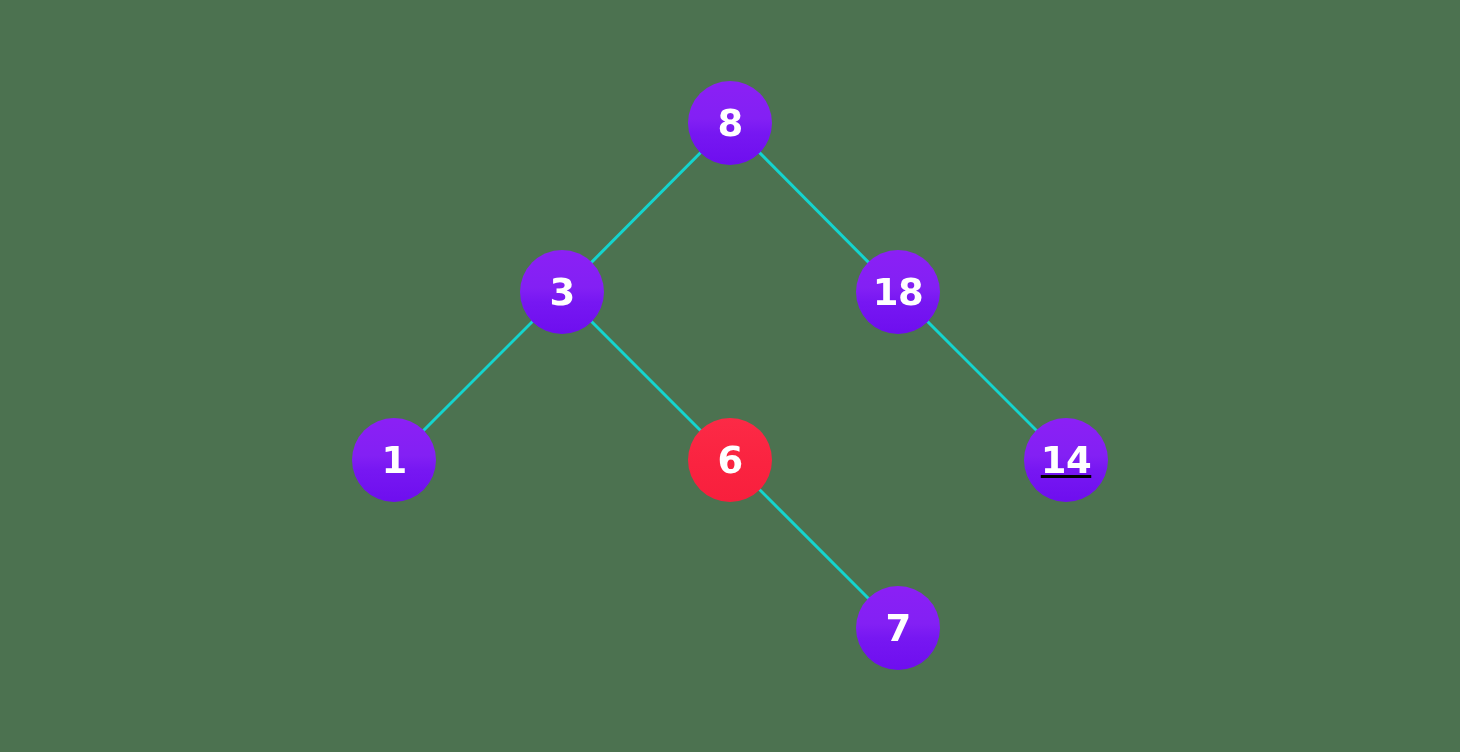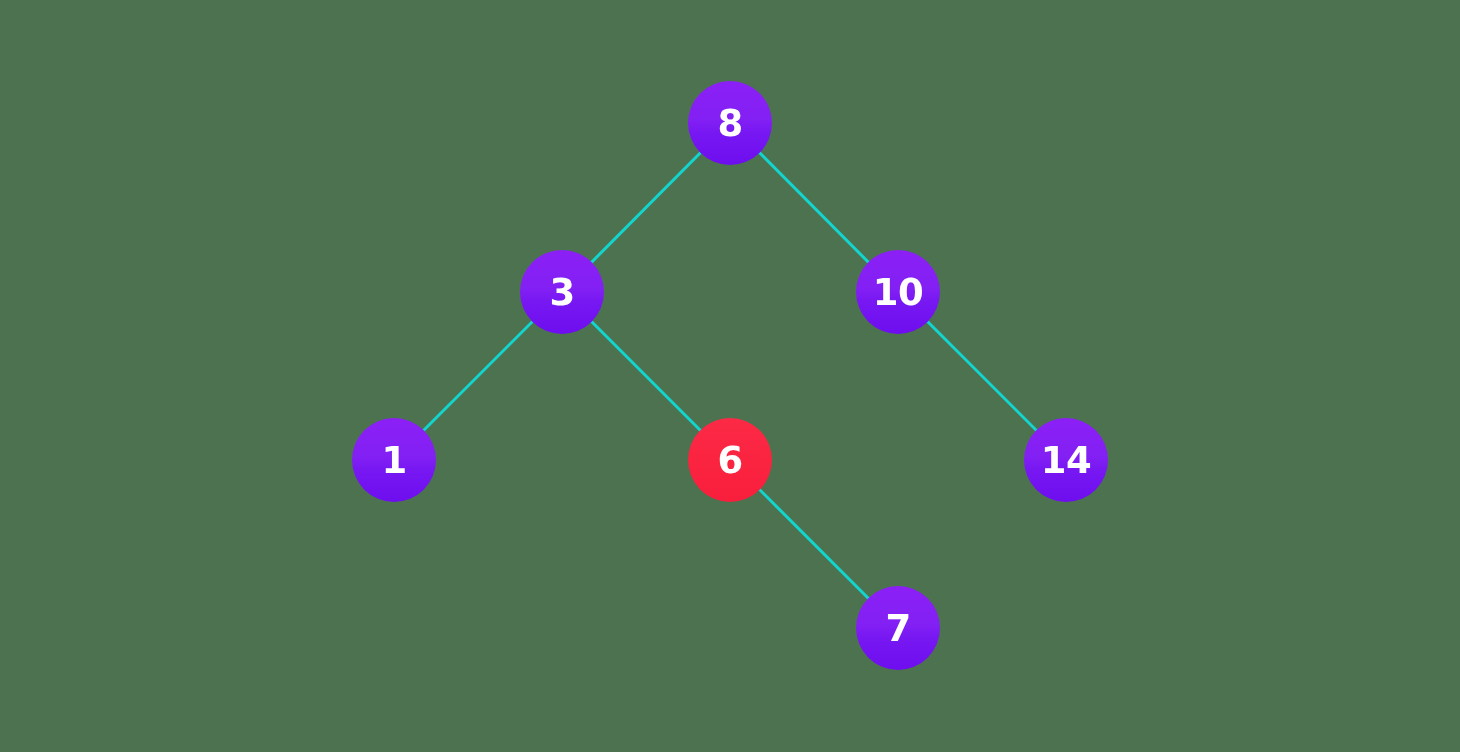--- a/index.html
+++ b/index.html
@@ -63,28 +63,28 @@
       <line x1="730" y1="460" x2="898" y2="628" stroke="#14d4ce" stroke-width="3" stroke-linecap="butt"></line>
     </svg>
   <div id="node-layer">
       <div class="tree-node node-purple" style="left: 688px; top: 81px; width: 84px; height: 84px;">
         <span class="node-label">8</span>
       </div>
       <div class="tree-node node-purple" style="left: 520px; top: 250px; width: 84px; height: 84px;">
         <span class="node-label">3</span>
       </div>
       <div class="tree-node node-purple" style="left: 856px; top: 250px; width: 84px; height: 84px;">
-        <span class="node-label">10</span>
+        <span class="node-label">18</span>
       </div>
       <div class="tree-node node-purple" style="left: 352px; top: 418px; width: 84px; height: 84px;">
         <span class="node-label">1</span>
       </div>
       <div class="tree-node node-red" style="left: 688px; top: 418px; width: 84px; height: 84px;">
         <span class="node-label">6</span>
       </div>
-      <div class="tree-node node-purple" style="left: 1024px; top: 418px; width: 84px; height: 84px;">
+      <div class="tree-node node-purple" style="left: 1024px; top: 418px; width: 84px; height: 84px; text-decoration: underline;">
         <span class="node-label">14</span>
       </div>
       <div class="tree-node node-purple" style="left: 856px; top: 586px; width: 84px; height: 84px;">
         <span class="node-label">7</span>
       </div>
     </div>
 </div>
 
 </body></html>

